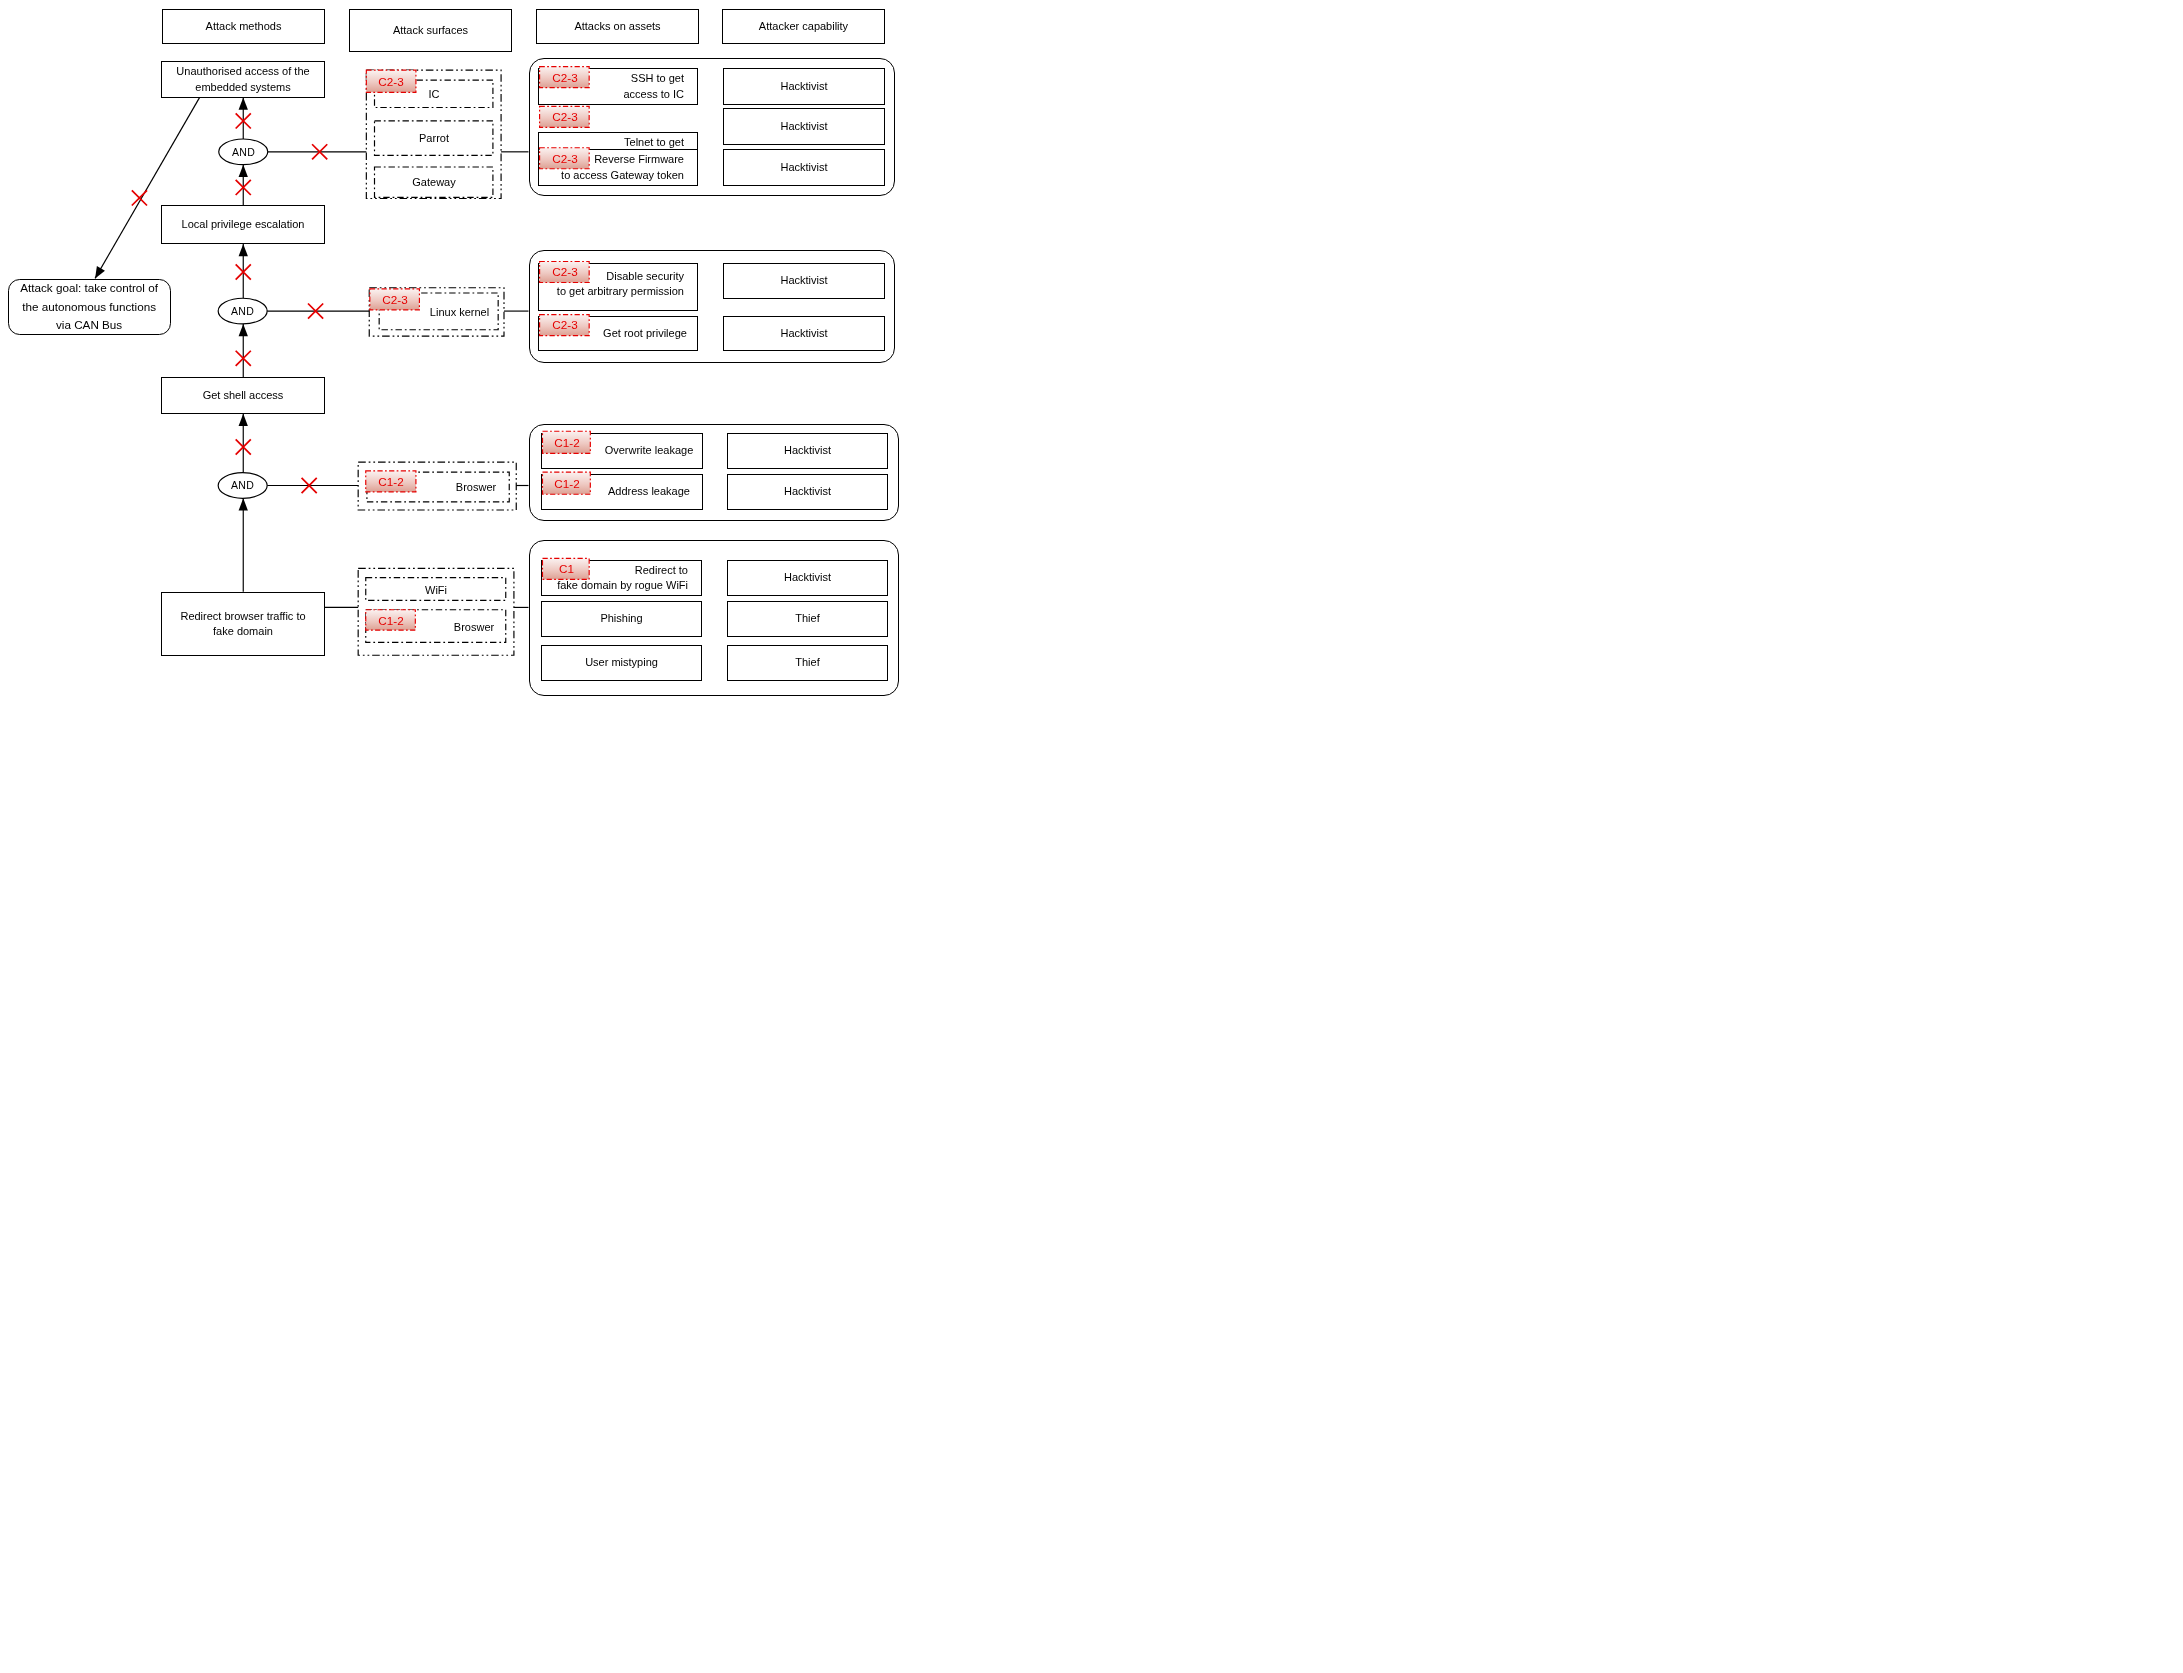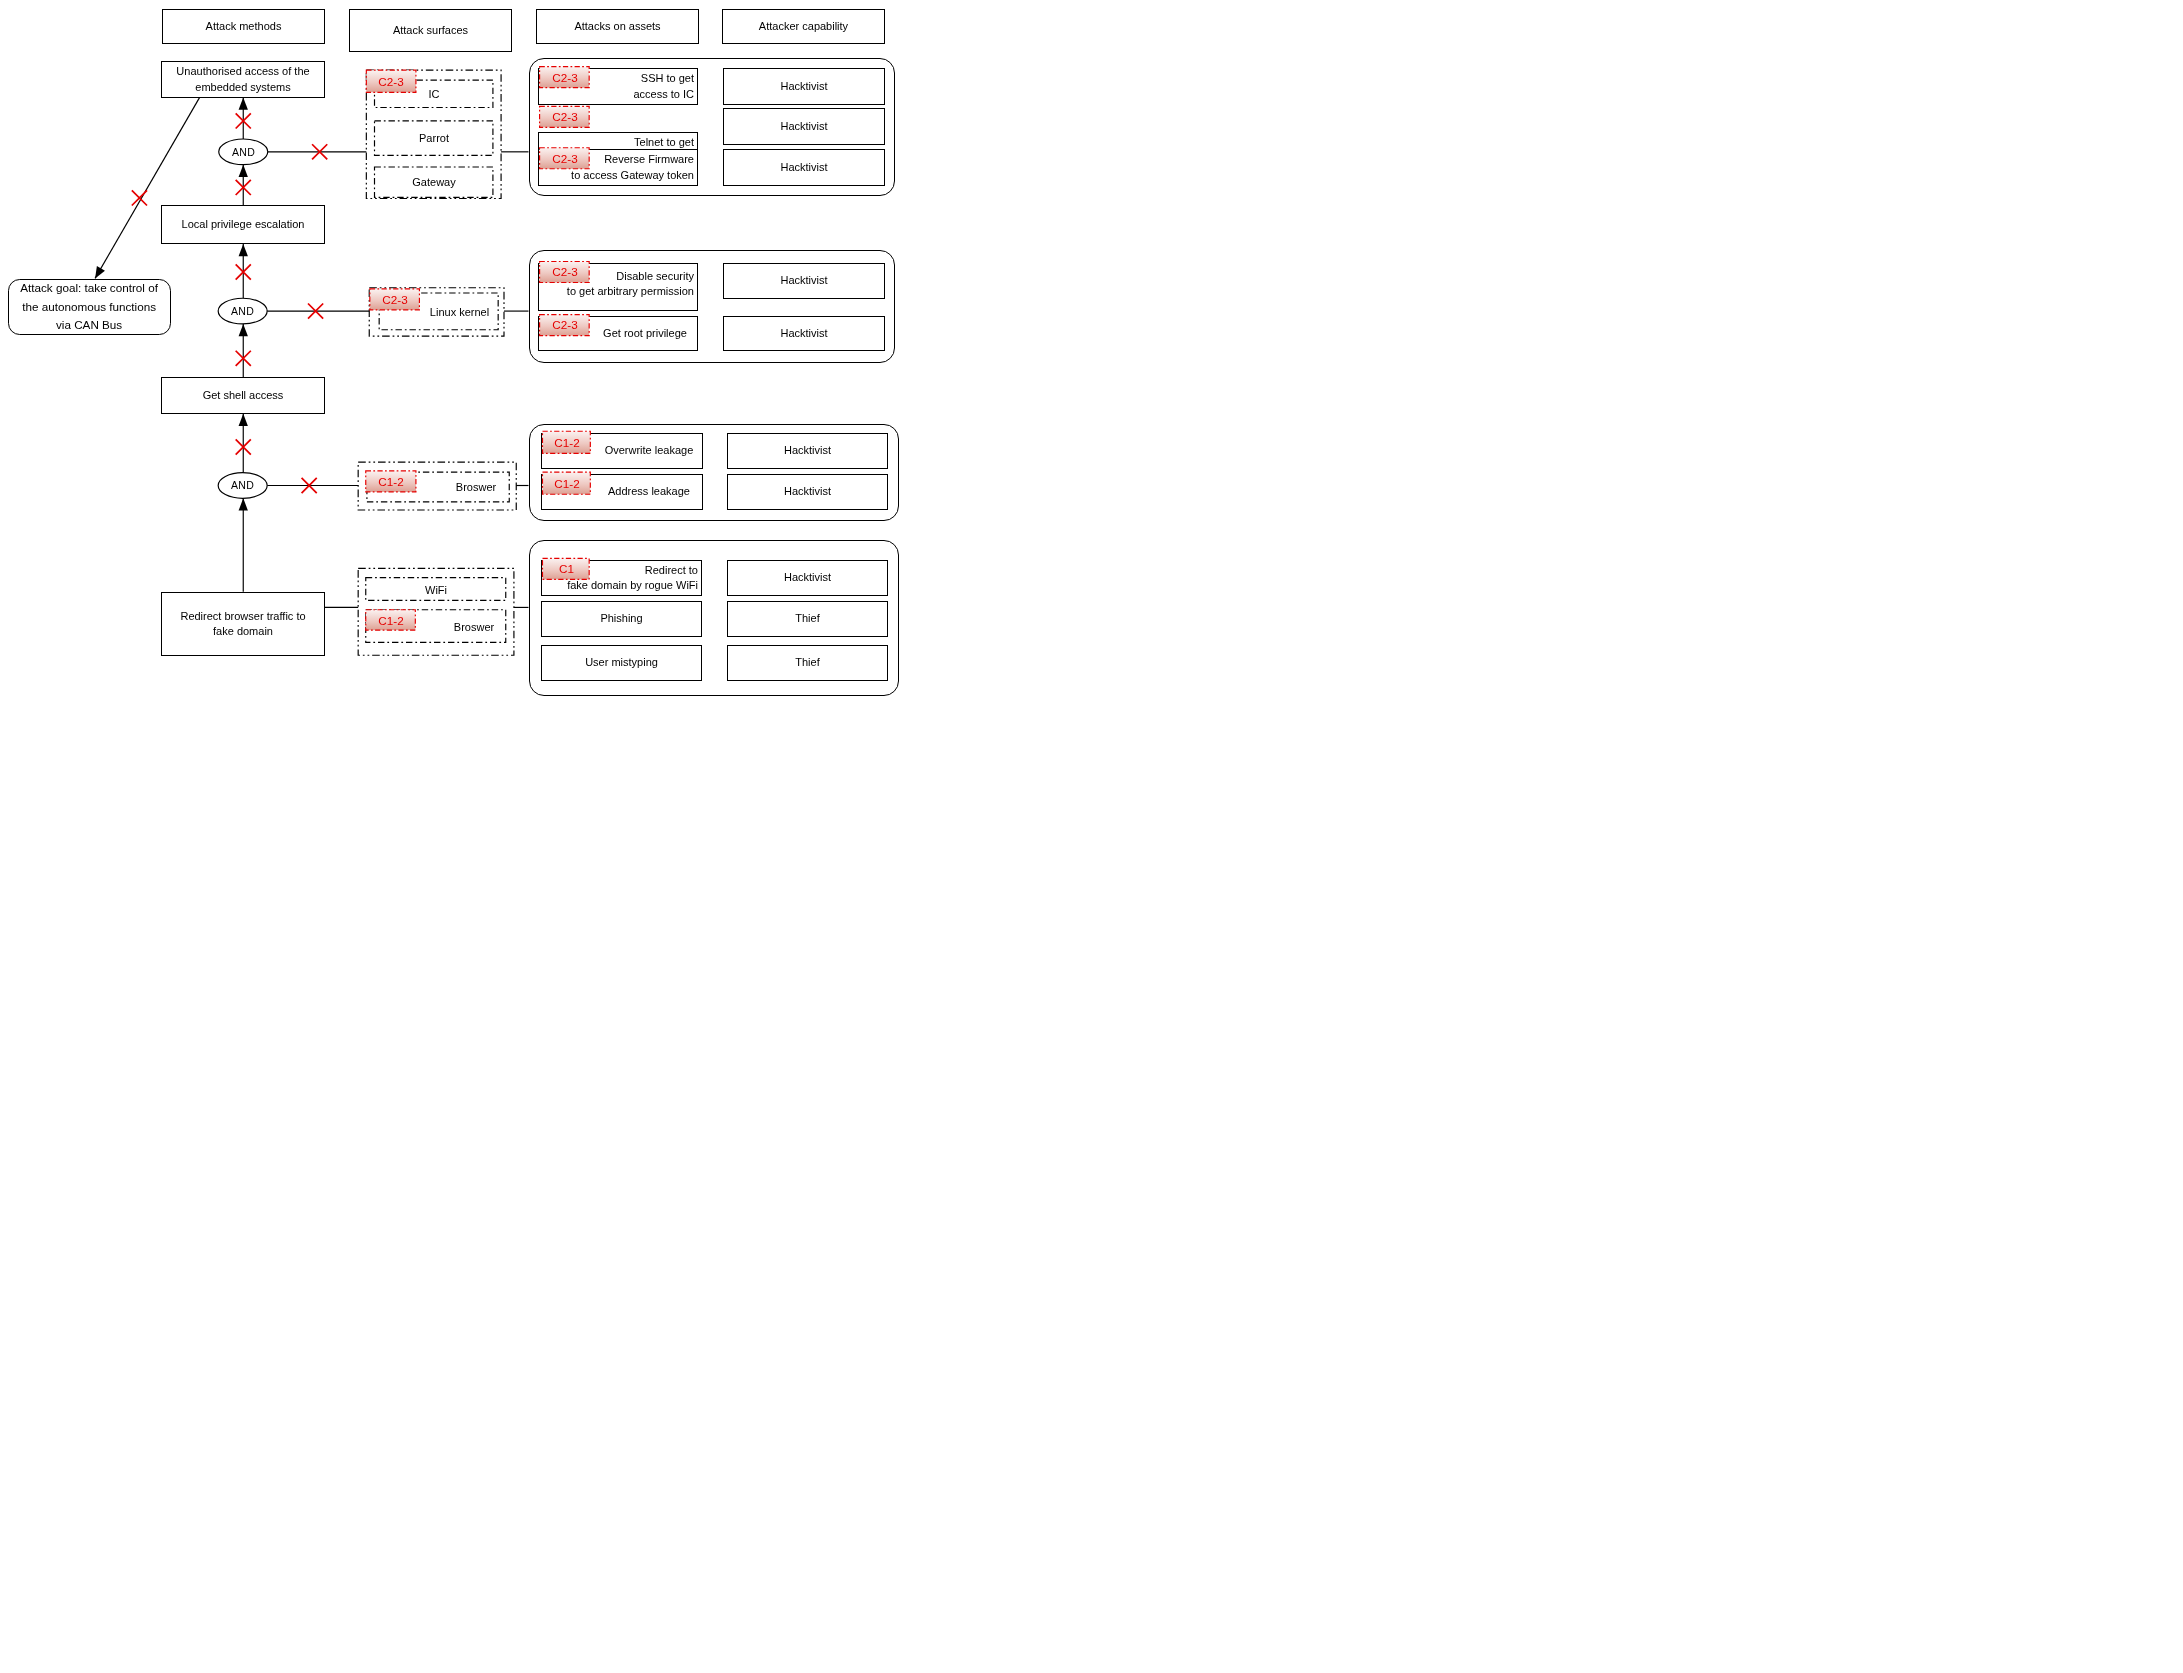--- a/index.html
+++ b/index.html
@@ -9,21 +9,21 @@
          align-items:center; justify-content:center; text-align:center;
          font-size:11px; line-height:1.4; white-space:pre-line; box-sizing:border-box; }
   .hdr { font-size:11px; }
   .goal { border-radius:11.7px; font-size:11.7px; line-height:1.58; }
   .lblover { position:absolute; display:flex; align-items:center; justify-content:center;
              font-size:11px; white-space:pre-line; box-sizing:border-box; z-index:3; }
   .tagtxt { position:absolute; display:flex; align-items:center; justify-content:center;
             font-size:11.7px; color:#e50000; z-index:3; }
   .andlbl { position:absolute; display:flex; align-items:center; justify-content:center;
             font-size:10.5px; z-index:3; letter-spacing:0.3px; }
-  .attack-right { justify-content:flex-end; text-align:right; padding-right:3px; }
+  .attack-right { justify-content:flex-end; text-align:right; padding-right:13px; }
   .attack-after-tag { padding-left:54px; }
   svg#wires { position:absolute; left:0; top:0; z-index:2; }
   .boxes-layer { position:absolute; inset:0; z-index:1; }
 </style>
 </head>
 <body>
 
 <div id="canvas">
 
   <div class="boxes-layer">

